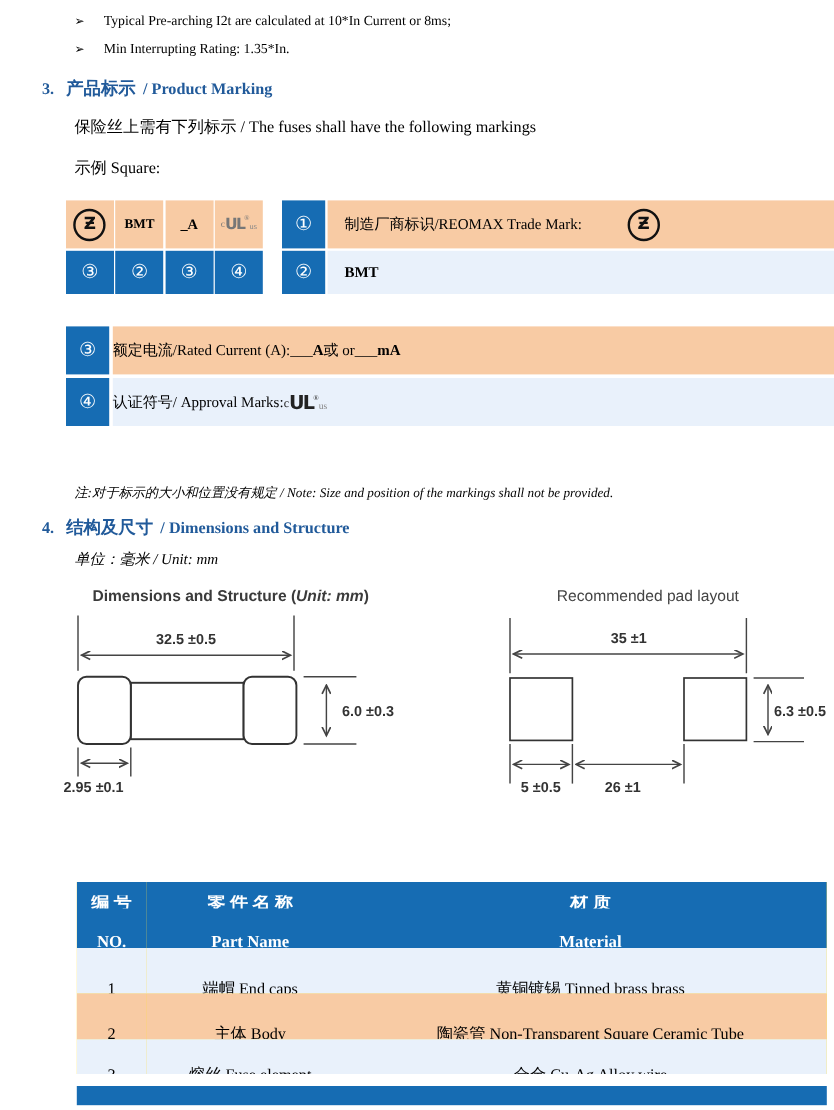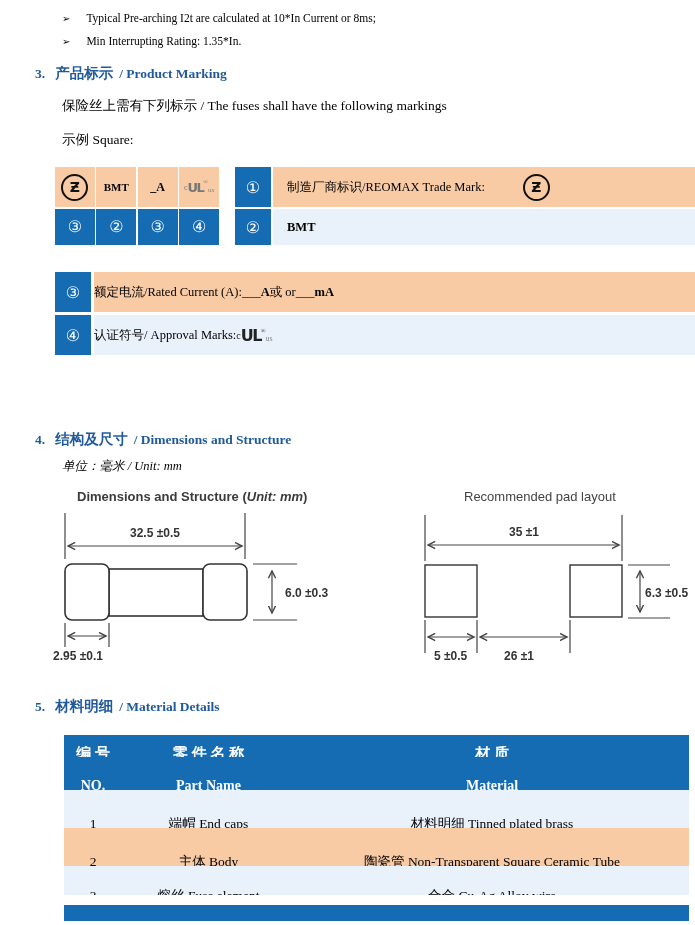--- a/index.html
+++ b/index.html
@@ -135,20 +135,21 @@
         <span>___</span>
         <span class="bold">mA</span>
     </div>
     <div class="numcell">④</div>
     <div class="content cell lblue">
       <span>认证符号/ Approval Marks: </span>
       <span class="ulmark big"><span class="ul-c">c</span><span class="ul-main">UL</span><span class="ul-reg">®</span><span class="ul-us">us</span></span>
     </div>
   </div>
 
+  <div class="note">注:对于标示的大小和位置没有规定  / Note: Size and position of the markings shall not be provided.</div>
 
   <div class="heading" style="top:430px;">
     <span class="num">4.</span><span class="zh">结构及尺寸</span><span>/ Dimensions and Structure</span>
   </div>
   <div class="unitline">单位：毫米 / Unit: mm</div>
 
   <svg class="abs" style="left:20px;top:485px;" width="345" height="180" viewBox="0 0 345 180">
     <defs>
       <marker id="arrL" markerWidth="9" markerHeight="8" refX="1" refY="3" orient="auto">
         <path d="M7,0 L1,3 L7,6" fill="none" stroke="#444" stroke-width="1.2"></path>
@@ -197,23 +198,20 @@
 
     <line x1="13" y1="135" x2="13" y2="168" stroke="#444" stroke-width="1.2"></line>
     <line x1="65" y1="135" x2="65" y2="168" stroke="#444" stroke-width="1.2"></line>
     <line x1="158" y1="135" x2="158" y2="168" stroke="#444" stroke-width="1.2"></line>
     <line x1="16" y1="152" x2="62" y2="152" stroke="#444" stroke-width="1.2" marker-start="url(#arrL)" marker-end="url(#arrR)"></line>
     <line x1="68" y1="152" x2="155" y2="152" stroke="#444" stroke-width="1.2" marker-start="url(#arrL)" marker-end="url(#arrR)"></line>
     <text x="22" y="175" class="dimlabel">5 ±0.5</text>
     <text x="92" y="175" class="dimlabel">26 ±1</text>
   </svg>
 
-  <div class="heading" style="top:697px;">
-    <span class="num">5.</span><span class="zh">材料明细</span><span>/ Material Details</span>
-  </div>
 
   <div class="material">
     <div class="hcell">
       <div class="mh-zh">编  号</div>
       <div class="mh-en">
           <span>NO.</span>
         </div>
     </div>
     <div class="hcell">
       <div class="mh-zh">零 件 名 称</div>
@@ -228,21 +226,21 @@
         </div>
     </div>
 
     <div class="rcell lblue">
         <div class="mcell-text">1</div>
       </div>
     <div class="rcell lblue">
         <div class="mcell-text">端帽 End caps</div>
       </div>
     <div class="rcell lblue">
-        <div class="mcell-text">材料明细 Tinned plated brass</div>
+        <div class="mcell-text">黄铜镀锡 Tinned brass brass</div>
       </div>
 
     <div class="rcell peach">
         <div class="mcell-text">2</div>
       </div>
     <div class="rcell peach">
         <div class="mcell-text">主体 Body</div>
       </div>
     <div class="rcell peach">
         <div class="mcell-text">陶瓷管 Non-Transparent Square Ceramic Tube</div>

